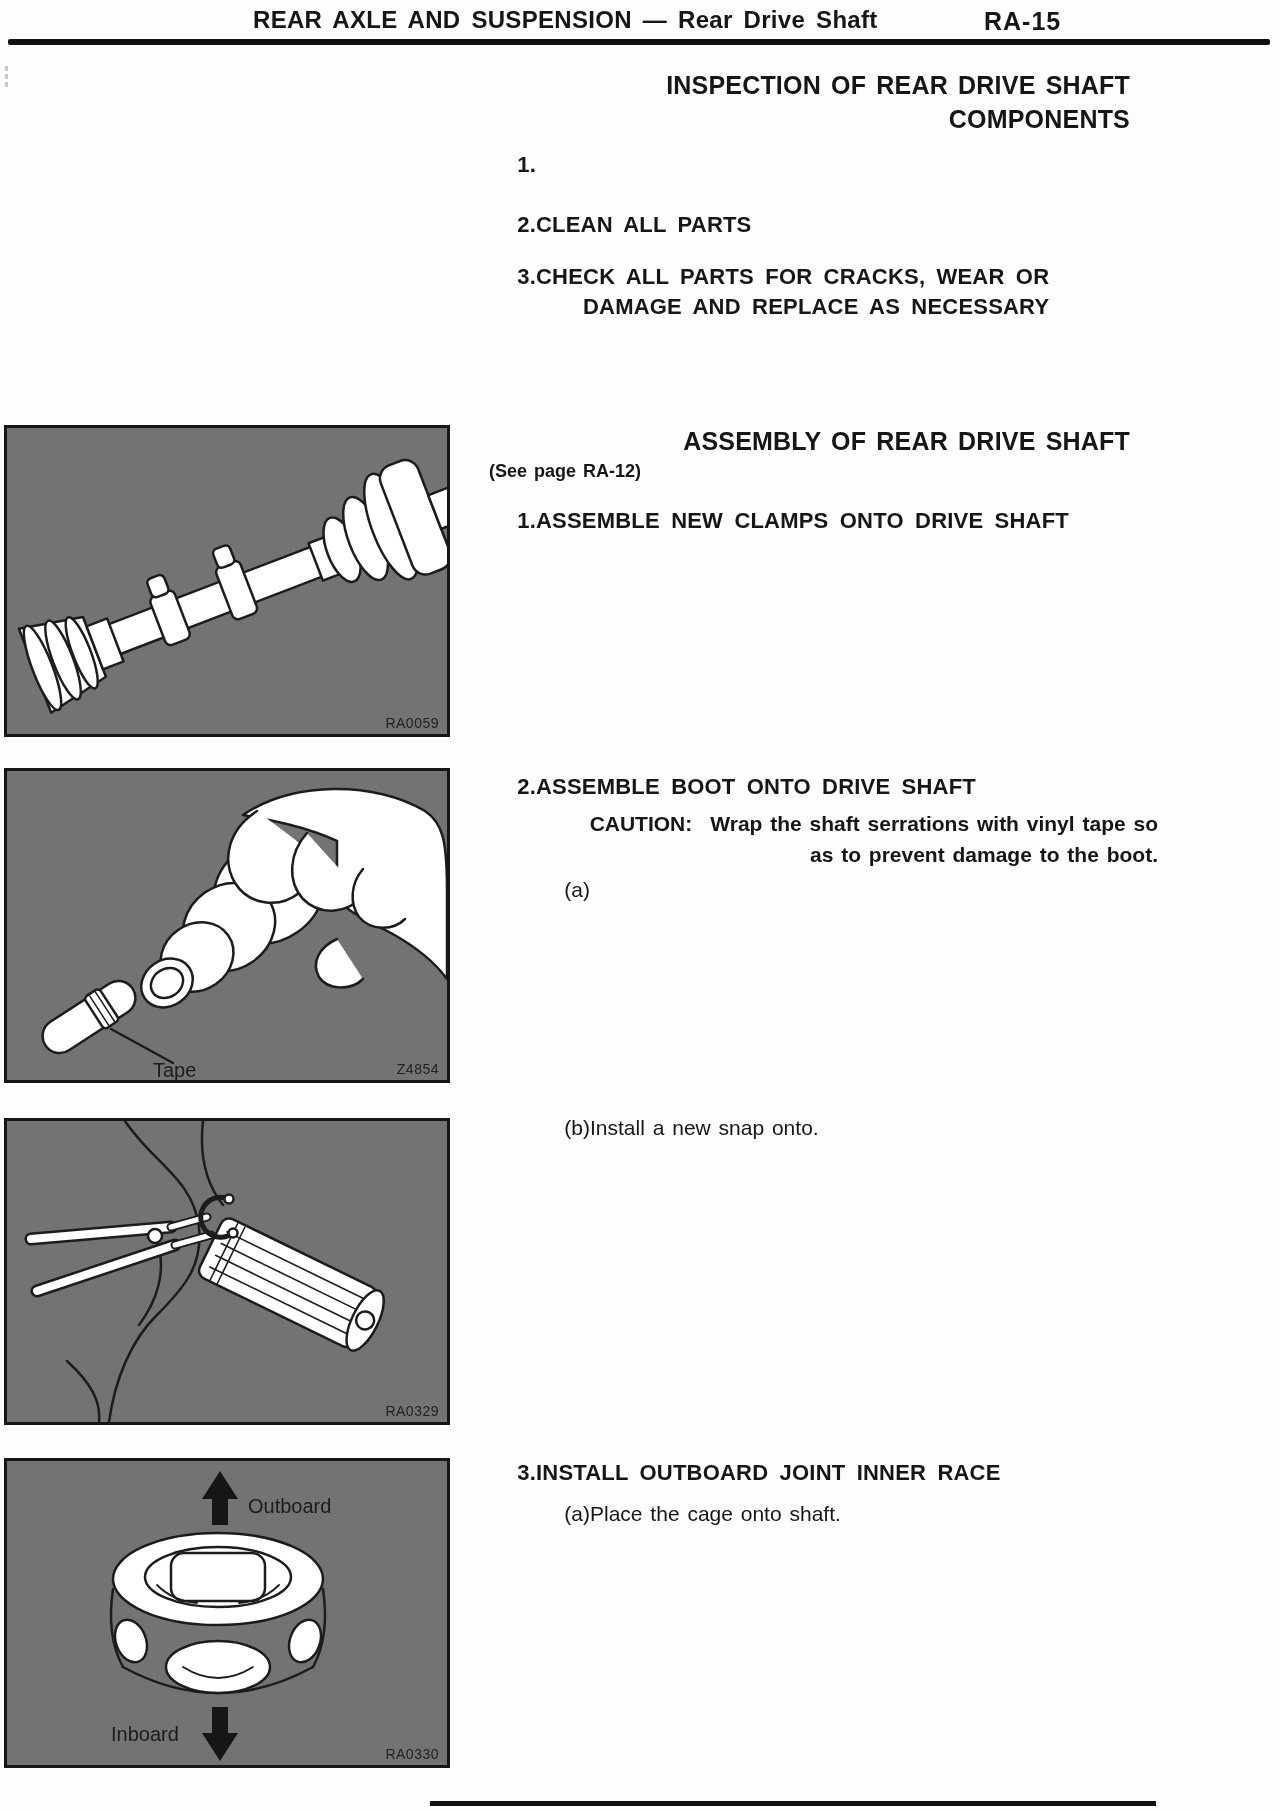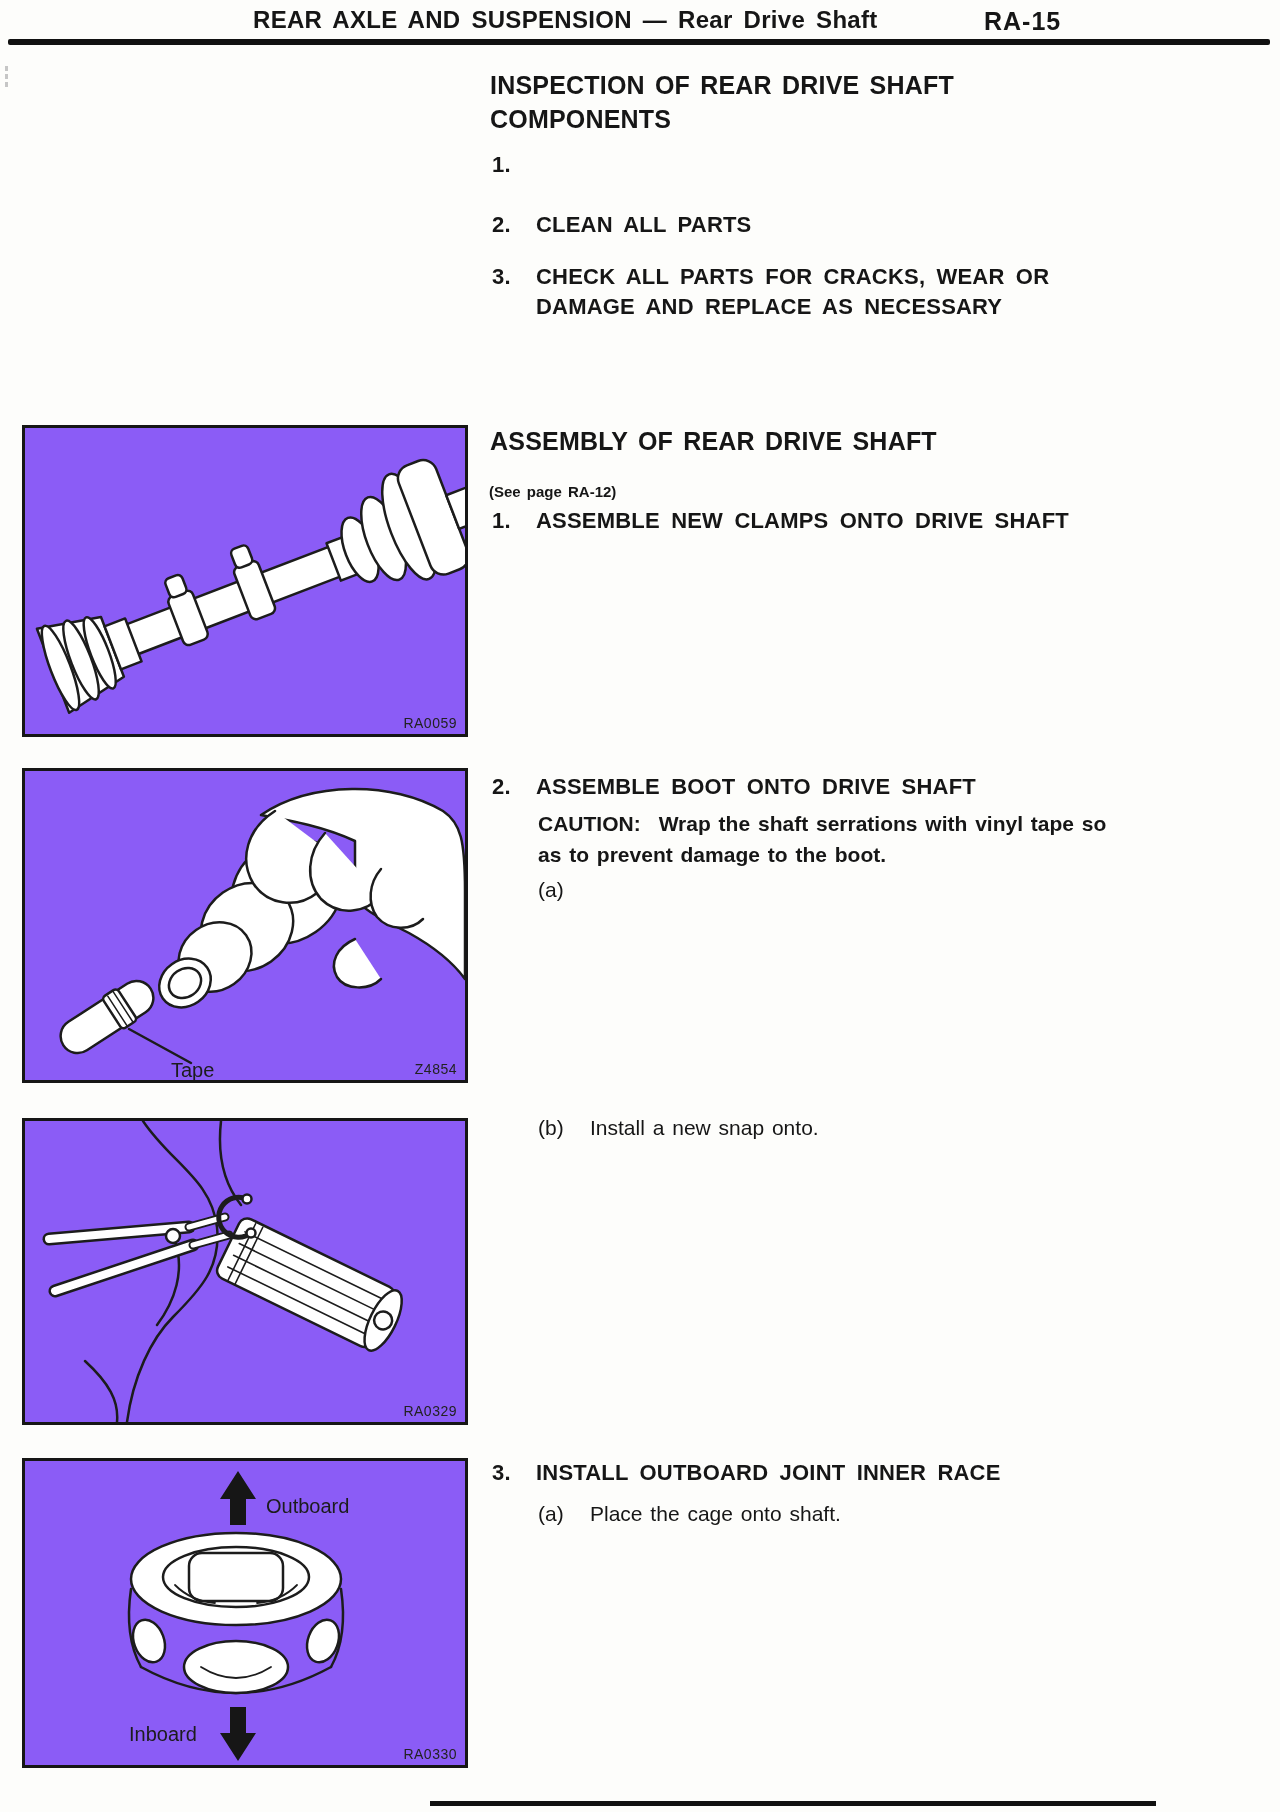--- a/index.html
+++ b/index.html
@@ -1,41 +1,42 @@
 <!DOCTYPE html>
 <html><head>
 <meta charset="utf-8">
 <style>
   html,body { margin:0; padding:0; background:#e8e8e8; }
   .page {
     position:relative; width:1280px; height:1812px;
     background:#fdfdfb; overflow:hidden;
     font-family:"Liberation Sans", sans-serif;
     color:#161616;
+    text-align:right;
   }
   .t { position:absolute; white-space:nowrap; }
   .hdr-title { top:6px; left:253px; font-size:24px; font-weight:bold; letter-spacing:0.3px; word-spacing:4px; }
   .hdr-page  { top:7px; left:984px; font-size:25px; font-weight:bold; letter-spacing:1px; }
   .hdr-rule  { position:absolute; top:39px; left:8px; width:1262px; height:6px; background:#111; border-radius:2px; }
   .bottom-rule { position:absolute; top:1801px; left:430px; width:726px; height:5px; background:#111; }
 
   .heading { font-size:25px; font-weight:bold; line-height:34px; letter-spacing:0.2px; word-spacing:3px; white-space:normal; }
-  .subref  { font-size:15px; font-weight:bold; word-spacing:2px;margin-top:22px; }
+  .subref  { font-size:18px; font-weight:bold; word-spacing:2px; }
 
   .step { display:flex; white-space:normal; }
   .step .num { width:44px; flex:none; font-weight:bold; }
   .upper { font-size:22px; font-weight:bold; line-height:30px; word-spacing:5px; letter-spacing:0.2px; }
   .body21 { font-size:21px; line-height:31px; word-spacing:2px; }
   .boldpara { font-weight:bold; }
   .sub { display:flex; white-space:normal; }
   .sub .lbl { width:52px; flex:none; }
   .inline-lbl { margin-right:18px; }
   .para { white-space:normal; width:620px; }
 
-  .fig { position:absolute; left:22px; width:440px; border:3px solid #161616; background:#8b5cf6;text-decoration:underline; }
+  .fig { position:absolute; left:4px; width:440px; border:3px solid #161616; background:#737373;text-decoration:underline; }
   .fig svg { display:block; width:100%; height:100%; }
   .fig-code { position:absolute; right:8px; bottom:3px; font-size:14px; letter-spacing:0.5px; color:#222; white-space:nowrap; }
   svg text { font-family:"Liberation Sans", sans-serif; fill:#1c1c1c; }
 
   .scan-mark { position:absolute; left:5px; top:66px; width:3px; }
   .scan-mark i { display:block; width:3px; height:5px; margin-bottom:3px; background:#c6c6c6; }
 </style>
 </head>
 <body>
 

